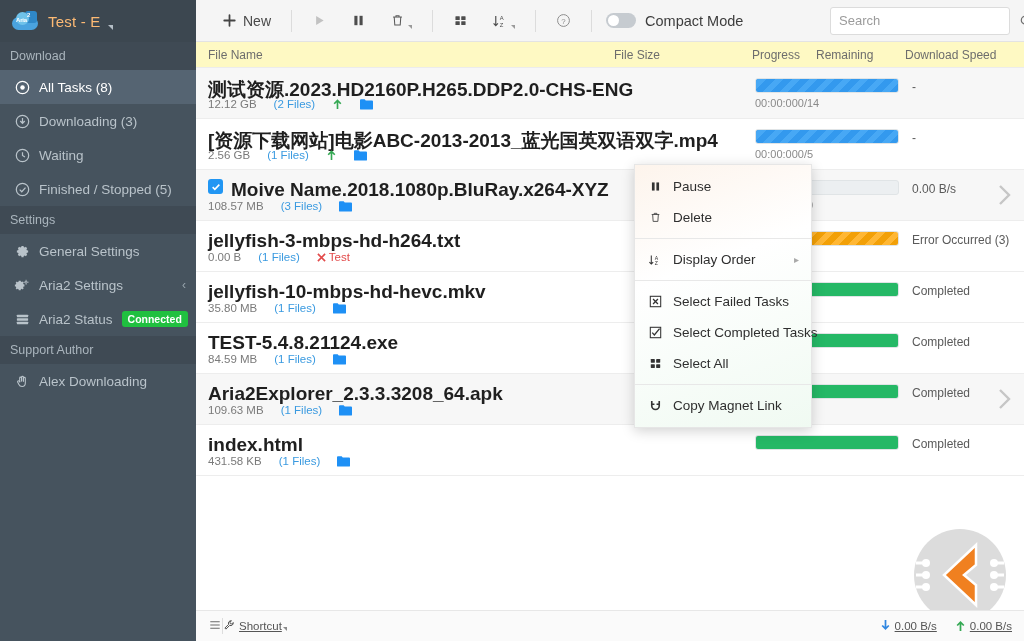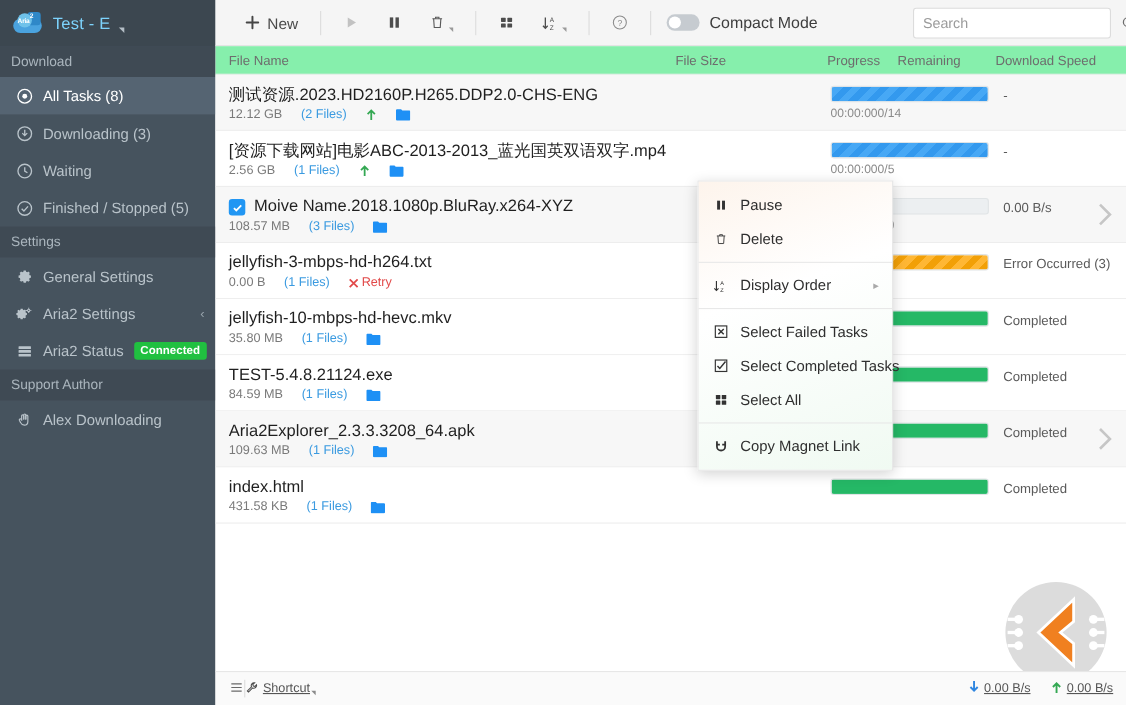--- a/index.html
+++ b/index.html
@@ -38,21 +38,21 @@
     position: absolute; left: 13px; top: 0px; width: 12px; height: 12px;
     background: #2f88c8; border-radius: 3px;
   }
   .logo-cloud .txt {
     position: absolute; left: 4px; top: 6px; font-size: 6px; color: #fff;
     font-weight: bold; letter-spacing: -0.2px;
   }
   .logo-cloud .sup {
     position: absolute; left: 15px; top: 1px; font-size: 6px; color: #fff; font-weight: bold;
   }
-  .title-text { font-size: 15px; color: #7dd3fc; letter-spacing: .2px; }
+  .title-text { font-size: 15px; color: #fdba74; letter-spacing: .2px; }
   .title-caret {
     width: 0; height: 0; border-left: 5px solid transparent;
     border-top: 5px solid #b4bec6; margin-left: -2px; align-self: flex-end; margin-bottom: 12px;
   }
 
   .sec-head {
     font-size: 12.5px; color: #aab5bd; padding: 8px 0 8px 10px;
     background: #3f4a54; height: 28px; display: flex; align-items: center;
   }
   .nav-item {
@@ -103,35 +103,35 @@
     background: #fff; display: flex; align-items: center; padding: 0 8px; gap: 4px;
   }
   .search-box input {
     flex: 1; border: none; outline: none; font-size: 13px; color: #333;
     font-family: "Liberation Sans", sans-serif; background: transparent;
   }
   .search-box input::placeholder { color: #9b9b9b; }
 
   
   .thead {
-    height: 26px; background: #86efac; display: flex; align-items: center;
+    height: 26px; background: #fef9c3; display: flex; align-items: center;
     font-size: 12px; color: #6d6d6d; border-bottom: 1px solid #ececec;
     padding-left: 12px; position: relative;
   }
   .th { position: absolute; white-space: nowrap; }
 
   .tbody { flex: 1; position: relative; overflow: hidden; background: #fff; }
 
   .row {
     height: 51px; position: relative; border-bottom: 1px solid #ededed; background: #fff;
   }
   .row.alt { background: #f7f7f7; }
   .fname {
-    position: absolute; left: 12px; top: 9px; font-size: 15px; font-weight: normal;
-    color: #1f1f1f; white-space: nowrap; display: flex; align-items: flex-end; gap: 8px;
+    position: absolute; left: 12px; top: 9px; font-size: 19px; font-weight: bold;
+    color: #1f1f1f; white-space: nowrap; display: flex; align-items: flex-start; gap: 8px;
   }
   .fname.checked { left: 12px; }
   .cbox {
     width: 15px; height: 15px; background: #2196f3; border-radius: 3px;
     display: flex; align-items: center; justify-content: center; flex: 0 0 15px;
   }
   .cbox svg { display: block; }
   .meta {
     position: absolute; left: 12px; top: 30px; font-size: 11.5px; color: #7a7a7a;
     display: flex; align-items: center; gap: 17px; white-space: nowrap;
@@ -497,21 +497,21 @@
           <div class="fname">
             <span>jellyfish-3-mbps-hd-h264.txt</span>
           </div>
           <div class="meta">
             <span>0.00 B</span>
             <span class="files">(1 Files)</span>
             <span class="retry">
               <svg width="9" height="9" viewBox="0 0 10 10">
                 <path d="M1 1l8 8M9 1l-8 8" stroke="#e24a4a" stroke-width="1.8"></path>
               </svg>
-              <span>Retry</span>
+              <span>Test</span>
             </span>
           </div>
           <div class="prog-cell">
             <div class="bar">
               <div class="fill orange" style="width:100%"></div>
               <div class="pct">100.00%</div>
             </div>
           </div>
           <div class="remaining">Error Occurred (3)</div>
           <div class="speed"></div>

